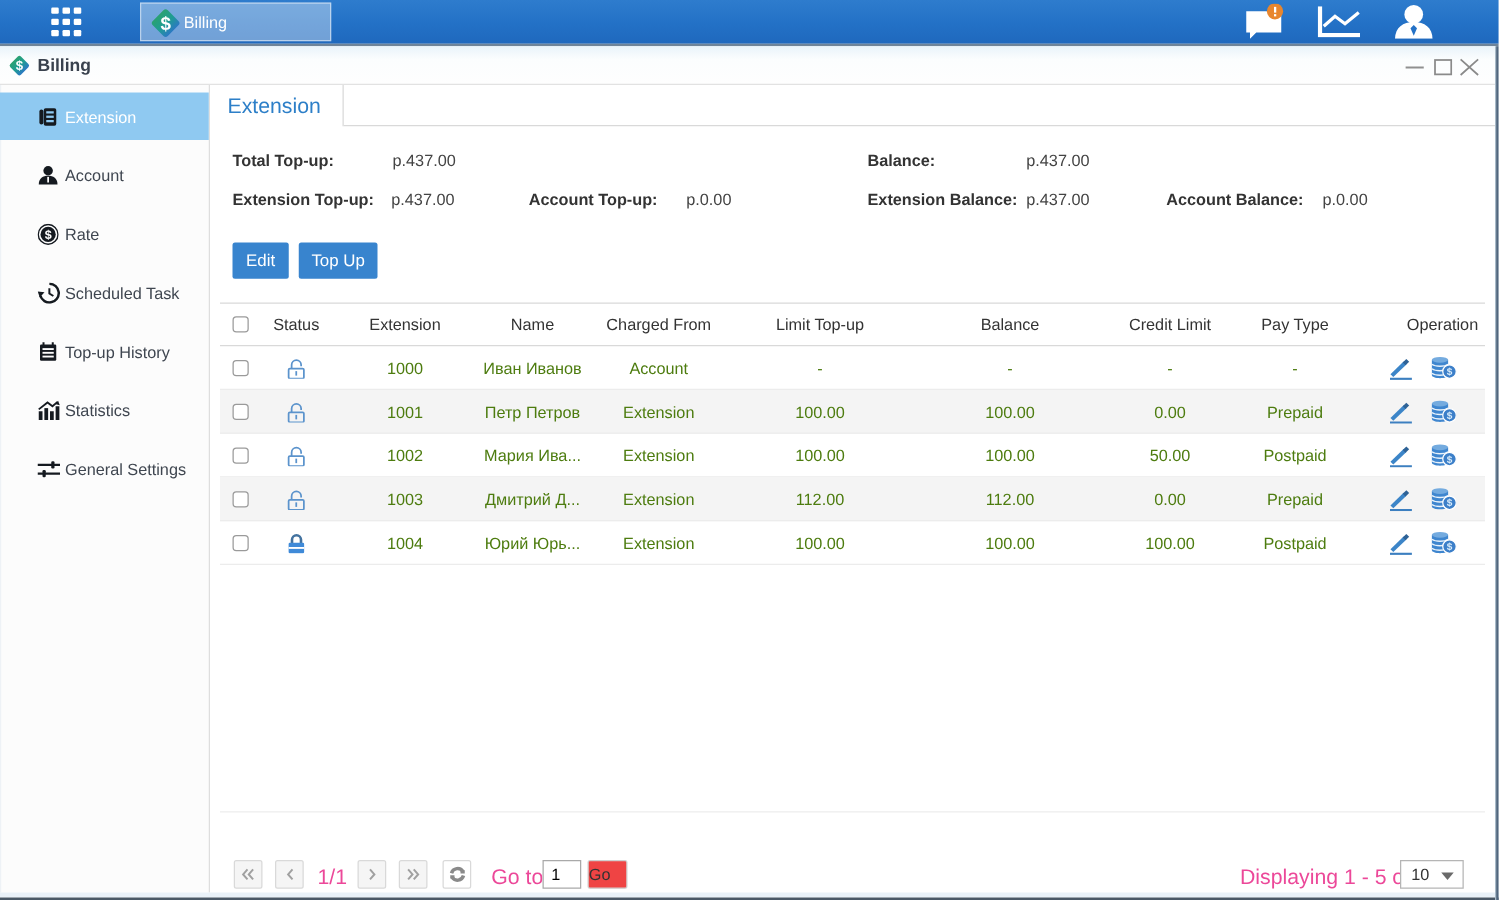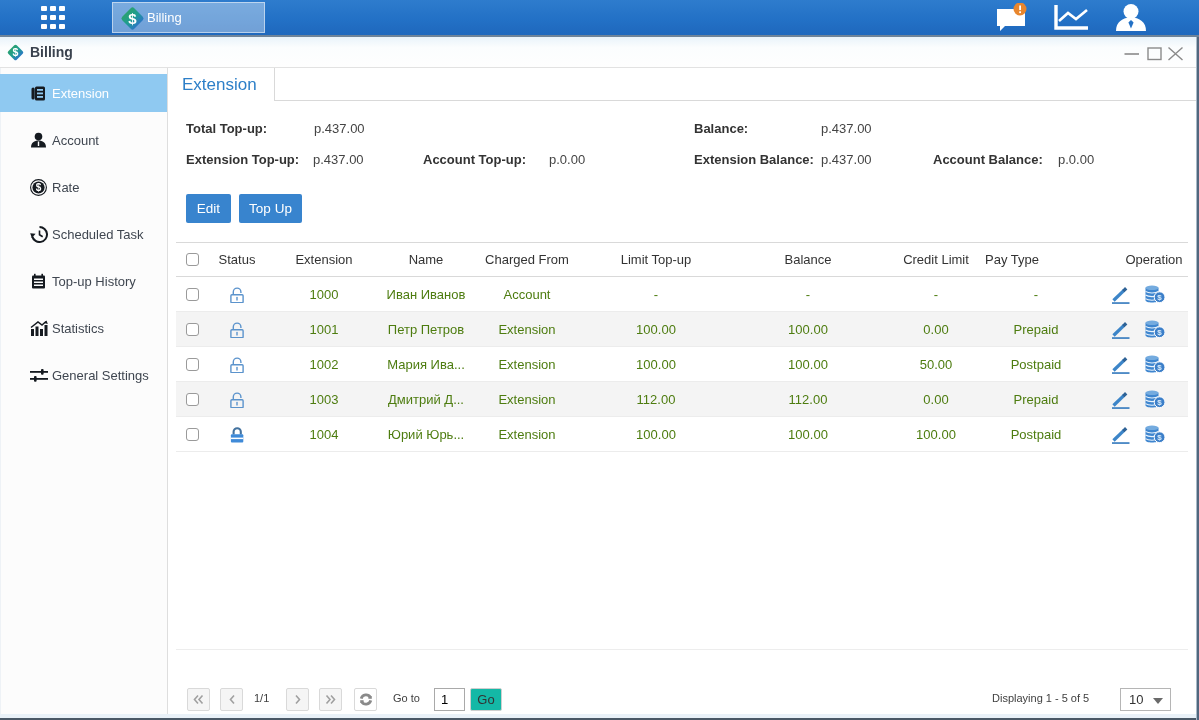--- a/index.html
+++ b/index.html
@@ -50,23 +50,23 @@
 .trow { position:relative; width:1012px; height:35px; border-bottom:1px solid #ececec; }
 .thead { height:35px; border-top:1px solid #d9d9d9; border-bottom:1px solid #d9d9d9; }
 .trow.alt { background:#f4f4f4; }
 .cell { position:absolute; top:0; height:100%; display:flex; align-items:center; justify-content:center; font-size:13px; color:#4d7c0f; }
 .thead .cell { color:#333; }
 .chk { width:13px; height:13px; border:1px solid #9a9a9a; border-radius:3px; background:#fff; }
 
 
 #pager { position:absolute; left:8px; top:620px; width:1029px; height:24px; }
 .pbtn { position:absolute; top:0; width:23px; height:23px; background:#f5f5f5; border:1px solid #d9d9d9; border-radius:2px; display:flex; align-items:center; justify-content:center; }
-.ptxt { position:absolute; font-size:11px; color:#404040; top:4px; }
+.ptxt { position:absolute; font-size:17px; color:#ec4899; top:4px; }
 #goinput { position:absolute; left:258px; top:0px; width:31px; height:23px; border:1px solid #a9a9a9; font-size:13px; text-align:left; padding-left:6px; font-family:"Liberation Sans", sans-serif; }
-#gobtn { position:absolute; left:294px; top:0; width:32px; height:23px; background:#14b8a6; border:1px solid #cfcfcf; border-radius:2px; text-align:center; font-size:13px; color:#333; line-height:21px; }
+#gobtn { position:absolute; left:294px; top:0; width:32px; height:23px; background:#ef4444; border:1px solid #cfcfcf; border-radius:2px; font-size:13px; color:#333; line-height:21px; }
 #dropdown { position:absolute; left:944px; top:0; width:51px; height:23px; background:#fff; border:1px solid #b5b5b5; }
 </style>
 </head>
 <body>
 <svg width="0" height="0" style="position:absolute">
 <defs>
 <g id="lkopen">
         <path d="M4.3 9.8 v-2.9 a3.8 3.8 0 0 1 7.6 0 v1.1" fill="none" stroke="#5b93cc" stroke-width="1.4"></path>
         <rect x="1.9" y="9.8" width="12.2" height="8" rx="1" fill="none" stroke="#5b93cc" stroke-width="1.4"></rect>
         <rect x="7.3" y="11.9" width="1.4" height="3.6" fill="#5b93cc"></rect>
@@ -245,21 +245,21 @@
 <div class="cell" style="left:4px;width:25px">
           <span class="chk"></span>
         </div>
 <div class="cell" style="left:31px;width:60px">Status</div>
 <div class="cell" style="left:108px;width:80px">Extension</div>
 <div class="cell" style="left:200px;width:100px">Name</div>
 <div class="cell" style="left:301px;width:100px">Charged From</div>
 <div class="cell" style="left:400px;width:160px">Limit Top-up</div>
 <div class="cell" style="left:552px;width:160px">Balance</div>
 <div class="cell" style="left:680px;width:160px">Credit Limit</div>
-<div class="cell" style="left:786px;width:100px">Pay Type</div>
+<div class="cell" style="left:810px;width:100px">Pay Type</div>
 <div class="cell" style="left:928px;width:100px">Operation</div>
 </div>
 <div class="trow">
 <div class="cell" style="left:4px;width:25px">
           <span class="chk"></span>
         </div>
 <div class="cell" style="left:31px;width:60px">
           <svg width="16" height="18" viewBox="0 0 16 18">
             <use href="#lkopen"></use>
           </svg>

